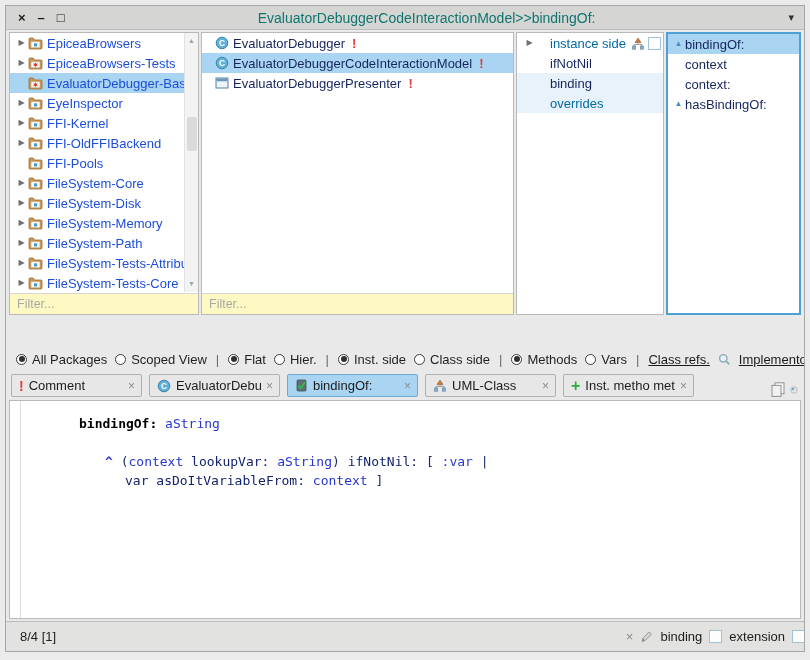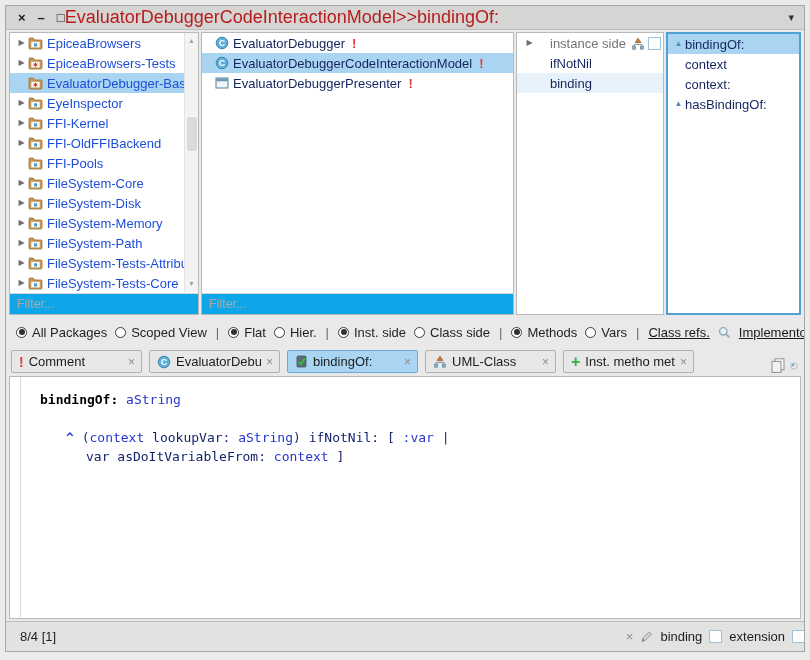--- a/index.html
+++ b/index.html
@@ -5,65 +5,65 @@
   html,body{margin:0;padding:0;background:#ebebeb;}
   *{box-sizing:border-box;}
   .screen{width:810px;height:660px;background:#ebebeb;padding:5px 5px 8px 5px;overflow:hidden;
           font-family:"Liberation Sans",sans-serif;-webkit-font-smoothing:antialiased;}
   .window{width:100%;height:100%;background:#e9e9e9;border:1px solid #a6a6a6;display:flex;flex-direction:column;overflow:hidden;}
 
   
   .titlebar{height:24px;flex:none;background:#d5d5d4;border-bottom:1px solid #bdbdbd;display:flex;align-items:center;padding:0 10px 0 12px;}
   .wctl{display:flex;gap:12px;align-items:center;}
   .wctl span{font-size:13px;font-weight:bold;color:#1c1c1c;line-height:1;cursor:default;}
-  .wtitle{flex:1;font-size:18px;color:#b91c1c;white-space:nowrap;overflow:hidden;}
+  .wtitle{flex:1;text-align:center;font-size:14px;color:#0f766e;white-space:nowrap;overflow:hidden;}
   .wmenu{font-size:11px;color:#333;}
 
   
   .panes{display:flex;gap:2px;margin:2px 3px 0 3px;height:283px;flex:none;}
   .pane{background:#fff;border:1px solid #b9b9b9;position:relative;overflow:hidden;display:flex;flex-direction:column;}
   .pane-packages{width:190px;flex:none;}
   .pane-classes{width:313px;flex:none;}
   .pane-protocols{width:148px;flex:none;}
   .pane-methods{flex:1;border:2px solid #51a0d5;}
   .listarea{flex:1;overflow:hidden;}
   .row{height:20px;display:flex;align-items:center;white-space:nowrap;cursor:default;}
   .row.selected{background:#a9d5f2;}
   .row.striped{background:#e7f2fa;}
   .tri{width:13px;flex:none;font-size:8px;color:#6f6f6f;text-align:center;line-height:20px;}
   .icn{flex:none;display:inline-flex;align-items:center;margin-right:4px;}
   .lbl{font-size:13px;color:#1d4ed8;}
   .lbl.navy{color:#16255d;}
-  .lbl.blue{color:#737373;}
+  .lbl.blue{color:#0369a1;}
   .bang{color:#e23b3b;font-weight:bold;font-size:13px;margin-left:7px;}
   .ovr{width:13px;flex:none;font-size:8px;color:#4e8fc0;text-align:center;line-height:20px;}
   .pkgrow{padding-left:5px;}
   .clsrow{padding-left:13px;}
   .protorow{padding-left:6px;}
   .protorow .lbl{margin-left:14px;}
   .methrow{padding-left:4px;}
   .cb{width:13px;height:13px;background:#fdfdfd;border:1px solid #9fc2dc;flex:none;display:inline-block;}
   .protorow .cb{margin-left:3px;}
   .protorow .icn{margin-left:5px;margin-right:0;}
 
-  .filterinput{height:21px;flex:none;width:100%;border:none;border-top:1px solid #d6d6d6;background:#0ea5e9;
+  .filterinput{height:21px;flex:none;width:100%;border:none;border-top:1px solid #d6d6d6;background:#fef9c3;
                font-family:"Liberation Sans",sans-serif;font-size:12.5px;color:#444;padding:0 0 0 7px;outline:none;}
   .filterinput::placeholder{color:#a9a9a9;}
 
   
   .vscroll{position:absolute;right:0;top:0;bottom:22px;width:14px;background:#f3f3f3;border-left:1px solid #e2e2e2;
            display:flex;flex-direction:column;align-items:center;}
   .sarrow{font-size:7px;color:#a2a2a2;line-height:12px;flex:none;}
   .sarrow.up{margin-top:2px;}
   .sarrow.down{margin-top:auto;margin-bottom:2px;}
   .thumb{width:10px;height:34px;background:#dadada;border-radius:2px;margin-top:70px;flex:none;}
 
   
-  .radiobar{height:34px;flex:none;display:flex;align-items:center;gap:8px;padding:0 0 0 10px;font-size:13px;color:#1f1f1f;
-            white-space:nowrap;overflow:hidden;}
+  .radiobar{height:28px;flex:none;display:flex;align-items:center;gap:8px;padding:0 0 0 10px;font-size:13px;color:#1f1f1f;
+            white-space:nowrap;overflow:hidden;margin-top:30px;}
   .opt{display:flex;align-items:center;gap:5px;cursor:default;}
   .radio{width:11px;height:11px;border:1px solid #3c3c3c;border-radius:50%;background:#fff;position:relative;flex:none;}
   .radio.on{background:#fff;}
   .radio.on::after{content:'';position:absolute;inset:1.5px;background:#303030;border-radius:50%;}
   .sep{color:#6a6a6a;padding:0 1px;}
   .tlink{text-decoration:underline;color:#1a1a1a;cursor:default;}
   .magwrap{display:inline-flex;align-items:center;flex:none;}
 
   
   .tabbar{height:27px;flex:none;display:flex;align-items:flex-end;padding:0 6px 3px 5px;gap:7px;overflow:hidden;}
@@ -75,21 +75,21 @@
   .tabicn{display:inline-flex;align-items:center;flex:none;}
   .bangicn{color:#e23b3b;font-weight:bold;font-size:14px;}
   .plusicn{color:#2eae3e;font-weight:bold;font-size:16px;line-height:1;}
   .tabbar-right{margin-left:auto;display:flex;gap:5px;align-items:center;overflow:hidden;}
   .halfclip{width:8px;overflow:hidden;display:inline-flex;}
 
   
   .editor{flex:1;background:#fff;border:1px solid #b9b9b9;margin:0 3px;position:relative;overflow:hidden;}
   .gutterline{position:absolute;left:10px;top:0;bottom:0;width:1px;background:#dcdcdc;}
   .code{padding:13px 0 0 30px;font-family:"DejaVu Sans Mono",monospace;font-size:13px;line-height:19px;white-space:pre;}
-  .cl{min-height:19px;}
+  .cl{min-height:19px;margin-left:39px;}
   .cl.ind1{padding-left:26px;}
   .cl.ind2{padding-left:46px;}
   .tok.sel{font-weight:bold;color:#000;}
   .tok.var{color:#2636cf;}
   .tok.msg{color:#13236e;}
   .tok.ret{color:#2636cf;font-weight:bold;}
   .tok.plain{color:#1b2a66;}
 
   
   .statusbar{height:30px;flex:none;background:#e2e2e0;border-top:1px solid #bdbdbd;margin-top:2px;
@@ -321,20 +321,24 @@
               <span class="cb"></span>
             </div>
             <div class="row protorow">
               <span class="tri"></span>
               <span class="lbl navy">ifNotNil</span>
             </div>
             <div class="row protorow striped">
               <span class="tri"></span>
               <span class="lbl navy">binding</span>
             </div>
+            <div class="row protorow striped">
+              <span class="tri"></span>
+              <span class="lbl blue">overrides</span>
+            </div>
           </div>
       </div>
 
       <div class="pane pane-methods">
         <div class="listarea">
             <div class="row methrow selected">
               <span class="ovr">▲</span>
               <span class="lbl navy">bindingOf:</span>
             </div>
             <div class="row methrow">

